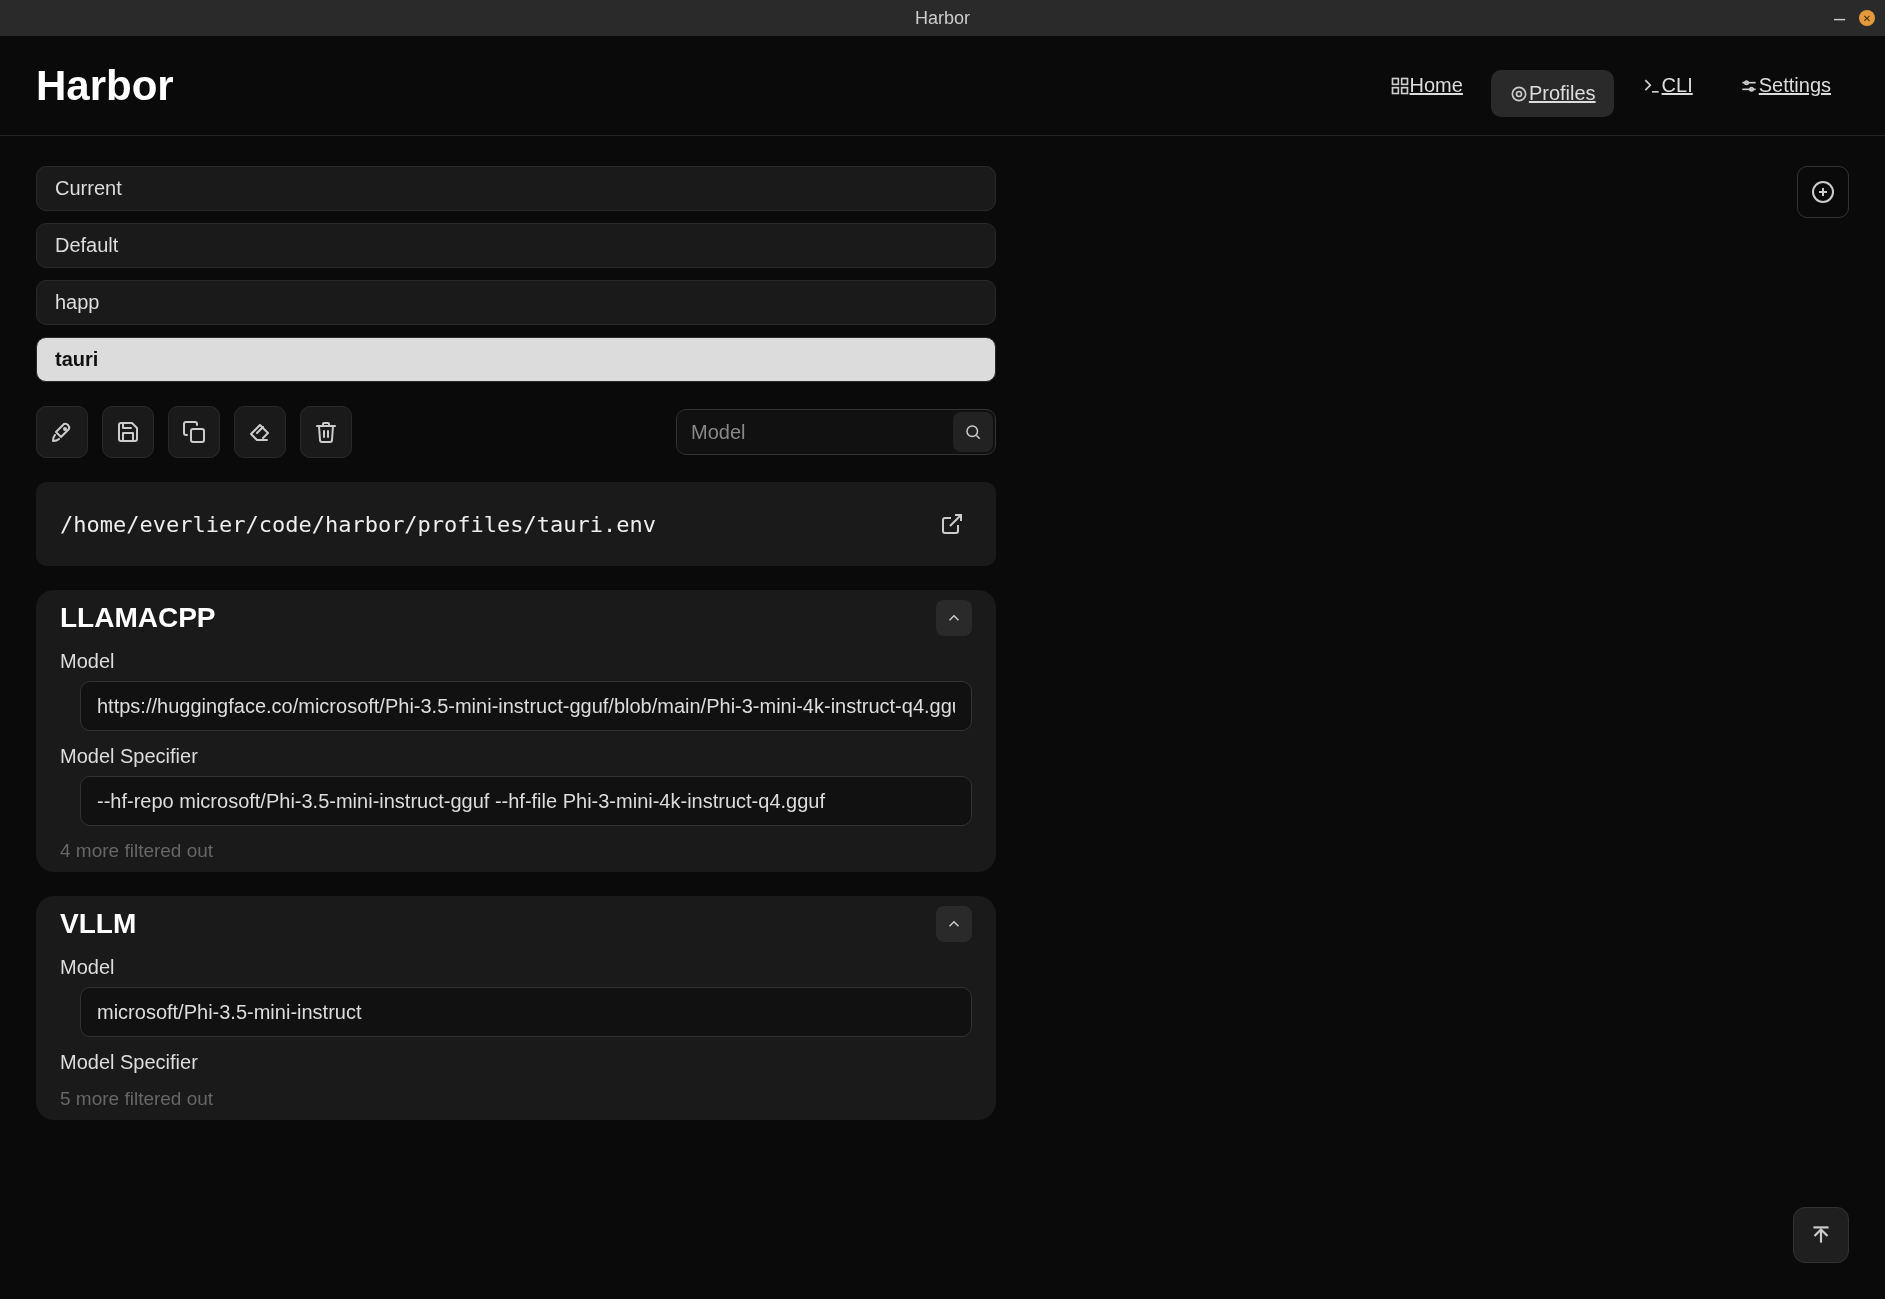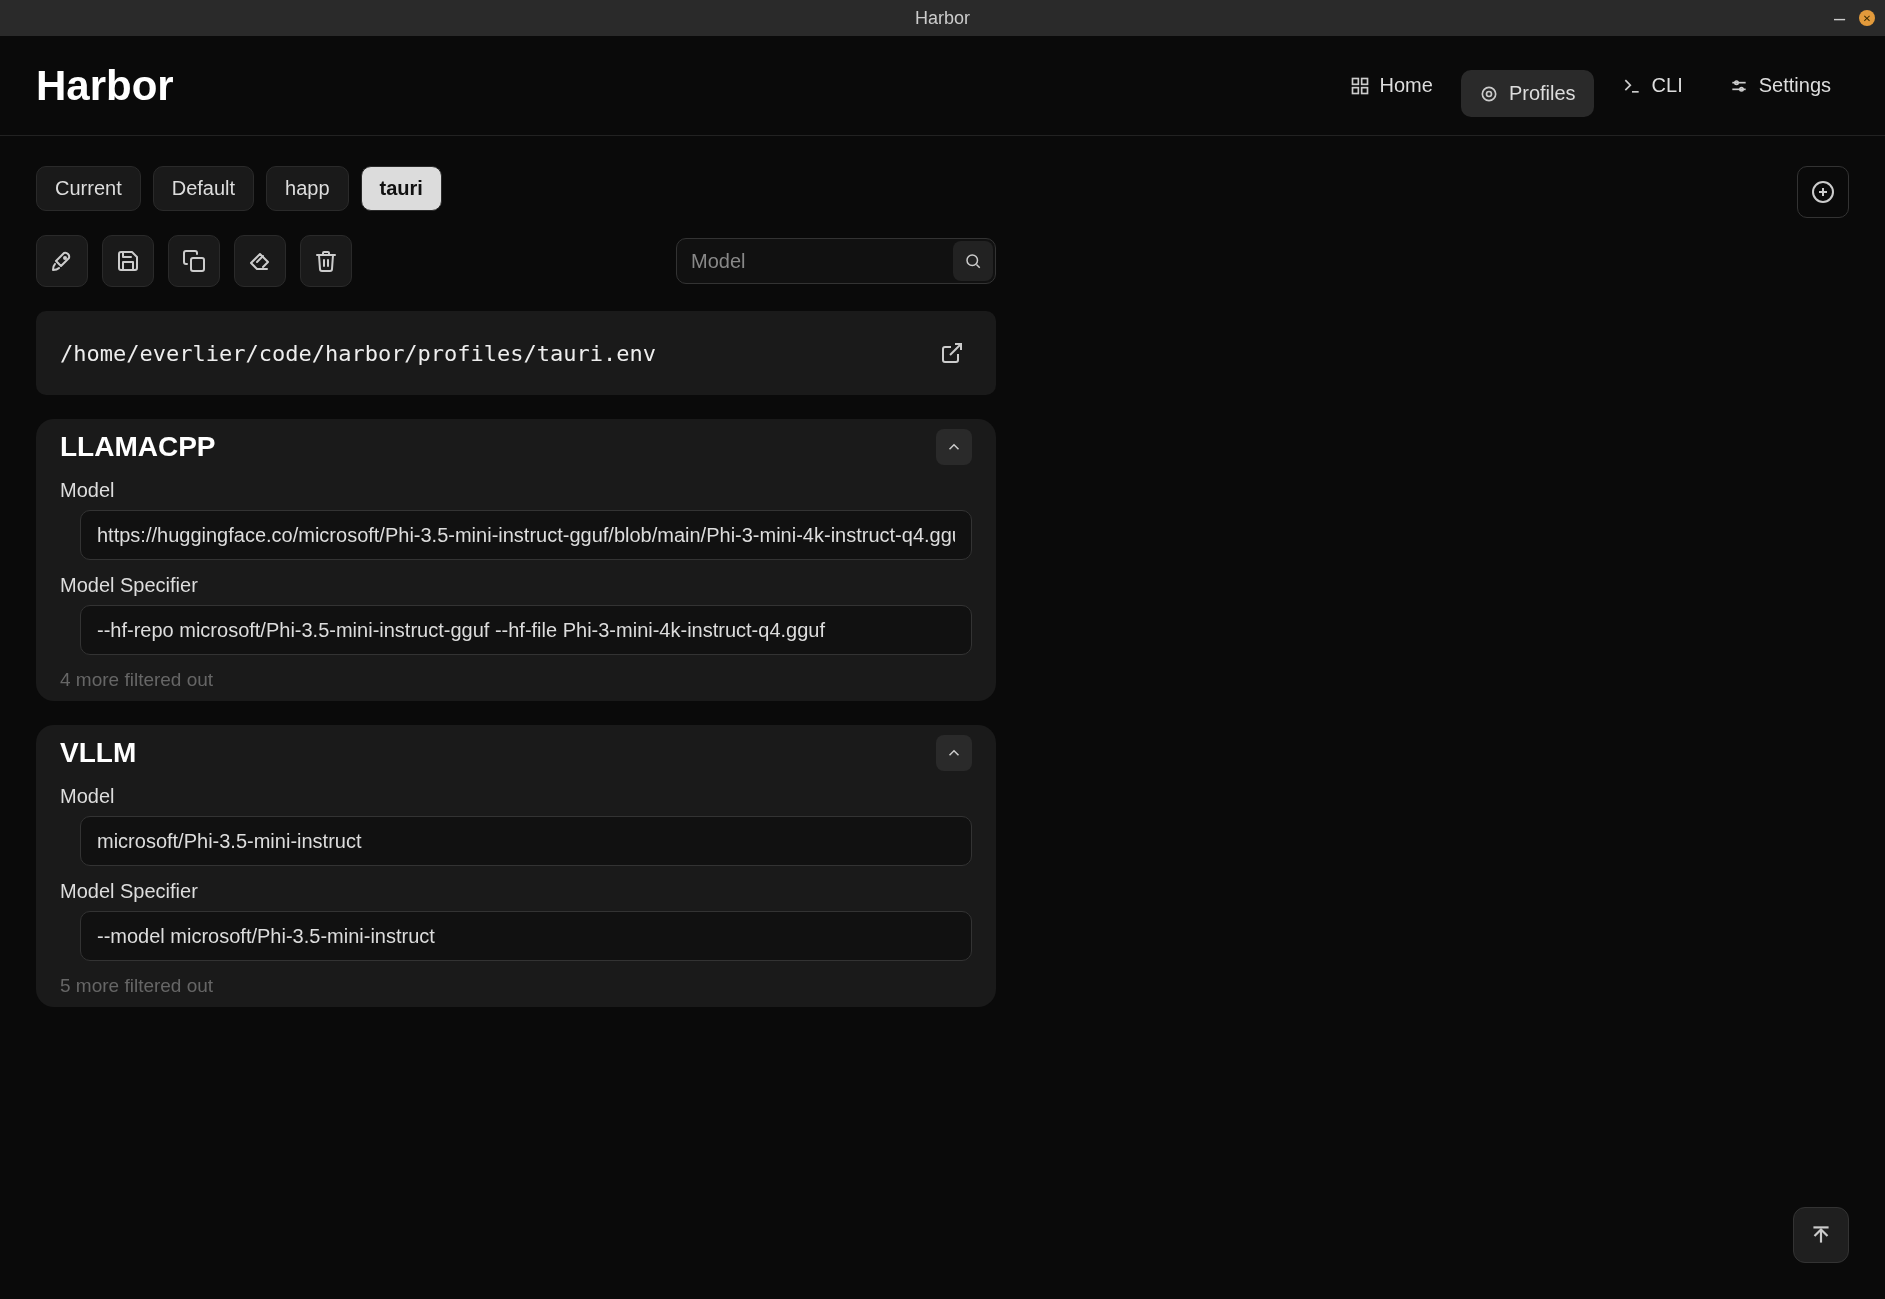--- a/index.html
+++ b/index.html
@@ -49,23 +49,23 @@
     height: 100px;
     border-bottom: 1px solid #222;
     display: flex;
     align-items: center;
     padding: 0 36px;
     justify-content: space-between;
   }
   .brand { font-size: 42px; font-weight: 700; color: #fff; }
   .nav { display: flex; gap: 10px; align-items: center; }
   .nav-item {
-    display: flex; align-items: center; gap: 10px;
+    display: flex; align-items: center; 
     padding: 12px 18px; border-radius: 10px;
-    color: #ddd; cursor: pointer; font-size: 20px;
+    color: #ddd; cursor: pointer; font-size: 20px; text-decoration: underline;
   }
   .nav-item.active { background: #2a2a2a; margin-top: 16px; }
   .nav-icon { width:20px; height:20px; display:inline-flex; }
   .nav-icon svg { width:100%; height:100%; stroke:#ccc; fill:none; stroke-width:2; }
 
   .body {
     flex: 1;
     display: flex;
     gap: 40px;
     padding: 30px 36px;
@@ -77,21 +77,21 @@
     flex-direction: column;
     gap: 24px;
     overflow-y: auto;
   }
   .right {
     flex: 1;
     display: flex;
     flex-direction: column;
     align-items: flex-end;
   }
-  .chips { display: flex; gap: 12px; }
+  .chips { display: flex; gap: 12px; flex-direction: column; }
   .chip {
     padding: 10px 18px; border-radius: 10px;
     background: #1a1a1a; border:1px solid #2a2a2a;
     color:#ddd; font-size:20px; cursor:pointer;
   }
   .chip.active { background: #dcdcdc; color:#111;font-weight:bold; }
 
   .toolbar-row { display:flex; align-items:center; gap:14px; }
   .toolbar-row .search-wrap {
     margin-left:auto; position:relative;
@@ -354,23 +354,20 @@
           </div>
         </div>
         <div class="field">
           <span class="field-label">Model</span>
           <div class="field-wrap">
             <input class="field-input" value="microsoft/Phi-3.5-mini-instruct" style="">
           </div>
         </div>
         <div class="field">
           <span class="field-label">Model Specifier</span>
-          <div class="field-wrap">
-            <input class="field-input" value="--model microsoft/Phi-3.5-mini-instruct" style="">
-          </div>
         </div>
         <div class="filtered">5 more filtered out</div>
       </div>
     </div>
 
     <div class="right">
       <button class="add-btn">
         <span style="display:flex">
           <svg viewBox="0 0 24 24">
               <circle cx="12" cy="12" r="10"></circle>

